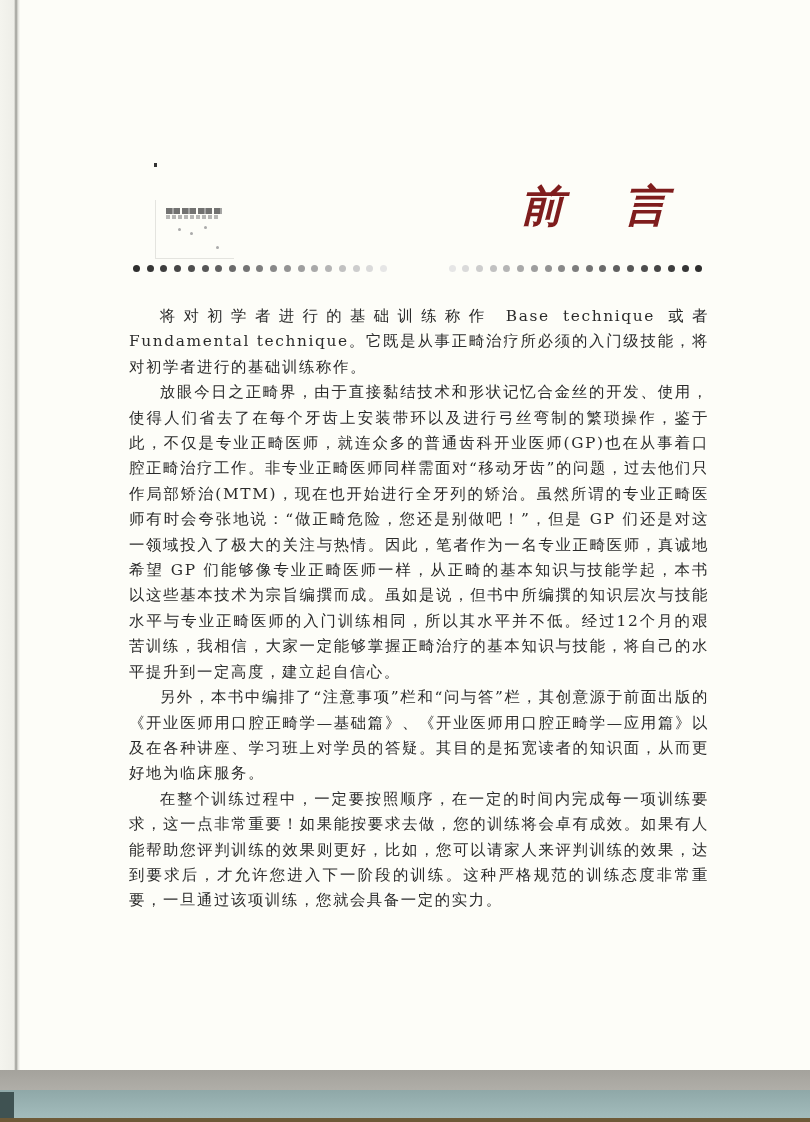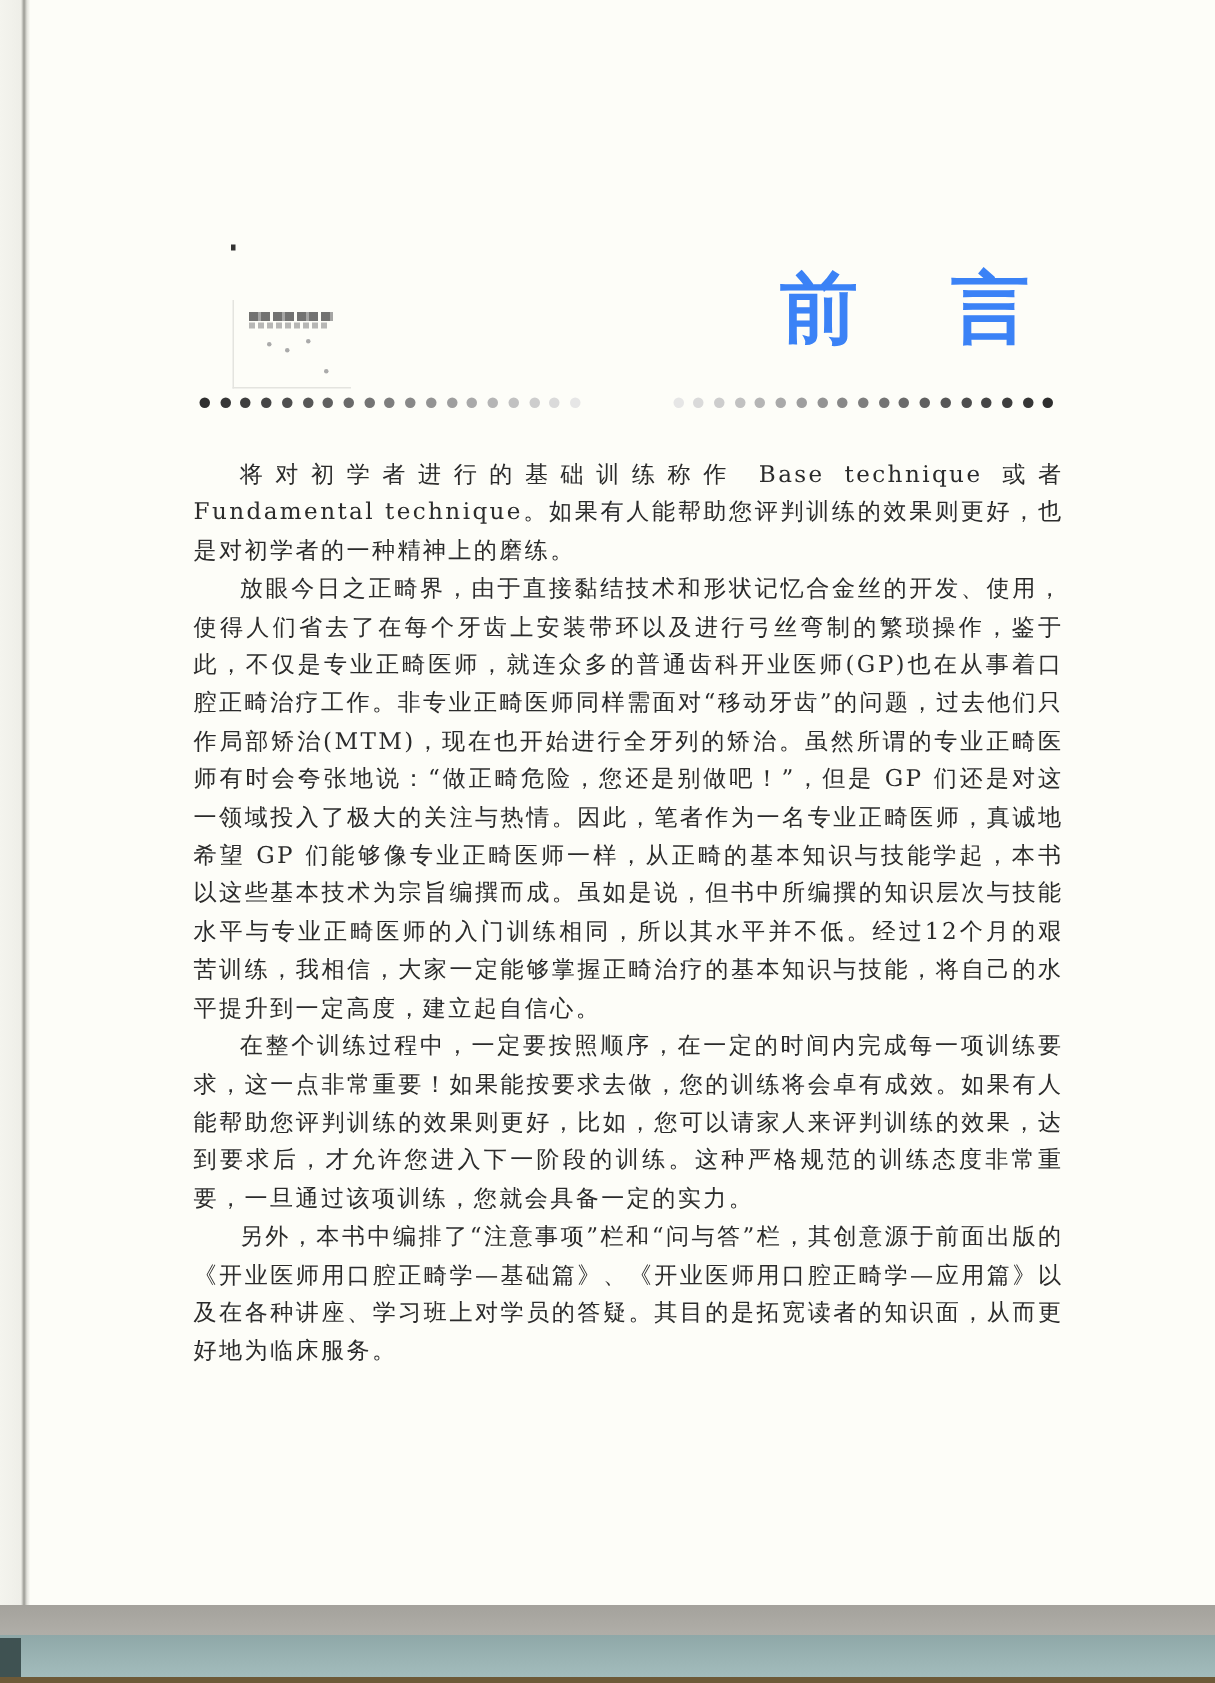--- a/index.html
+++ b/index.html
@@ -57,24 +57,25 @@
   }
   .figure-thumb .speck {
     position: absolute;
     width: 3px; height: 3px; border-radius: 50%;
     background: #aaa;
   }
   .title {
     position: absolute;
     left: 520px; top: 176px;
     font-family: "DejaVu Serif", "Liberation Serif", serif;
-    font-size: 52px;
+    font-size: 44px;
     font-weight: bold;
+    font-style: italic;
     letter-spacing: 22px;
-    color: #3b82f6;
+    color: #7f1d1d;
     line-height: 60px;
   }
   .dot-rule {
     position: absolute;
     left: 133px; top: 262px;
     width: 570px; height: 12px;
     display: flex;
     justify-content: space-between;
     align-items: center;
   }
@@ -180,22 +181,22 @@
     <span style="background: rgb(96, 96, 96);"></span>
     <span style="background: rgb(87, 87, 87);"></span>
     <span style="background: rgb(78, 78, 78);"></span>
     <span style="background: rgb(70, 70, 70);"></span>
     <span style="background: rgb(62, 62, 62);"></span>
     <span style="background: rgb(54, 54, 54);"></span>
     <span style="background: rgb(46, 46, 46);"></span>
   </div>
 
 <div class="body-text">
-  <p>将对初学者进行的基础训练称作 Base technique 或者 Fundamental technique。如果有人能帮助您评判训练的效果则更好，也是对初学者的一种精神上的磨练。</p>
+  <p>将对初学者进行的基础训练称作 Base technique 或者 Fundamental technique。它既是从事正畸治疗所必须的入门级技能，将对初学者进行的基础训练称作。</p>
   <p>放眼今日之正畸界，由于直接黏结技术和形状记忆合金丝的开发、使用，使得人们省去了在每个牙齿上安装带环以及进行弓丝弯制的繁琐操作，鉴于此，不仅是专业正畸医师，就连众多的普通齿科开业医师(GP)也在从事着口腔正畸治疗工作。非专业正畸医师同样需面对“移动牙齿”的问题，过去他们只作局部矫治(MTM)，现在也开始进行全牙列的矫治。虽然所谓的专业正畸医师有时会夸张地说：“做正畸危险，您还是别做吧！”，但是 GP 们还是对这一领域投入了极大的关注与热情。因此，笔者作为一名专业正畸医师，真诚地希望 GP 们能够像专业正畸医师一样，从正畸的基本知识与技能学起，本书以这些基本技术为宗旨编撰而成。虽如是说，但书中所编撰的知识层次与技能水平与专业正畸医师的入门训练相同，所以其水平并不低。经过12个月的艰苦训练，我相信，大家一定能够掌握正畸治疗的基本知识与技能，将自己的水平提升到一定高度，建立起自信心。</p>
+  <p>另外，本书中编排了“注意事项”栏和“问与答”栏，其创意源于前面出版的《开业医师用口腔正畸学—基础篇》、《开业医师用口腔正畸学—应用篇》以及在各种讲座、学习班上对学员的答疑。其目的是拓宽读者的知识面，从而更好地为临床服务。</p>
   <p>在整个训练过程中，一定要按照顺序，在一定的时间内完成每一项训练要求，这一点非常重要！如果能按要求去做，您的训练将会卓有成效。如果有人能帮助您评判训练的效果则更好，比如，您可以请家人来评判训练的效果，达到要求后，才允许您进入下一阶段的训练。这种严格规范的训练态度非常重要，一旦通过该项训练，您就会具备一定的实力。</p>
-  <p>另外，本书中编排了“注意事项”栏和“问与答”栏，其创意源于前面出版的《开业医师用口腔正畸学—基础篇》、《开业医师用口腔正畸学—应用篇》以及在各种讲座、学习班上对学员的答疑。其目的是拓宽读者的知识面，从而更好地为临床服务。</p>
 </div>
 
 <div class="bottom-strip-grey"></div>
 <div class="bottom-strip-teal"></div>
 <div class="corner-dark"></div>
 <div class="bottom-edge"></div>
 
 </body></html>

